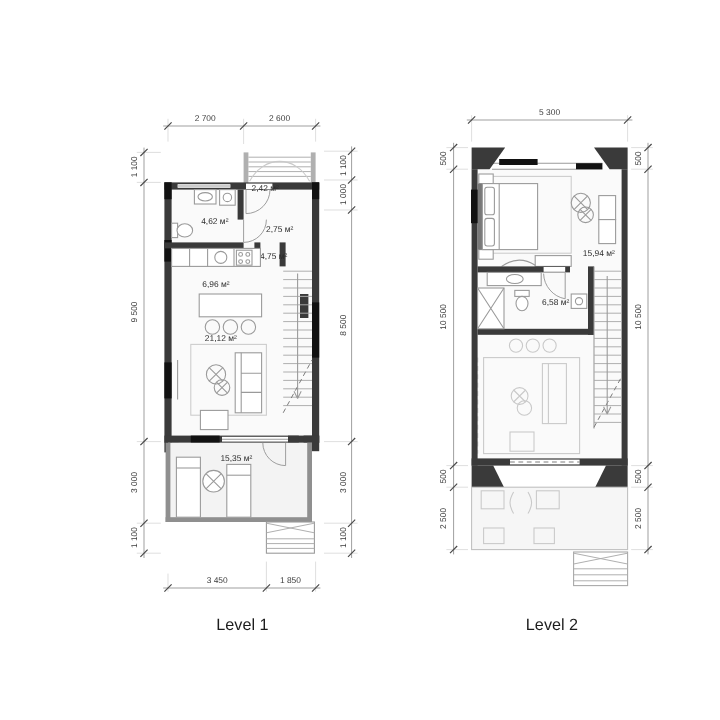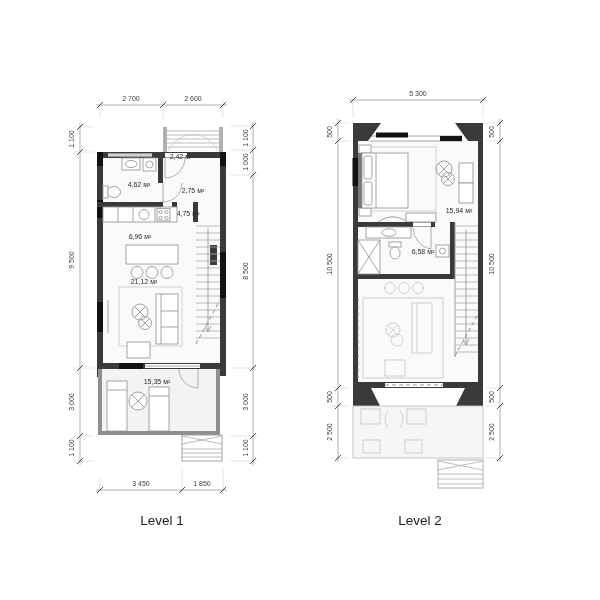--- a/index.html
+++ b/index.html
@@ -1,16 +1,16 @@
 <!DOCTYPE html>
 <html><head>
 <meta charset="utf-8">
 <style>
   html,body{margin:0;padding:0;background:#ffffff;width:600px;height:600px;overflow:hidden;}
-  #stage{position:relative;width:524px;height:600px;background:#fff;}
+  #stage{position:relative;width:524px;height:600px;background:#fff;margin-left:40px;}
   svg{display:block;font-family:"Liberation Sans","DejaVu Sans",sans-serif;}
   .dim-text{font-size:7px;fill:#3c3c3c;}
   .area-text{font-size:7px;fill:#2b2b2b;}
   .caption{font-size:13.5px;fill:#1d1d1d;}
   .wall{fill:#3a3a3a;}
   .blackwin{fill:#121212;}
   .lightwall{fill:#8f8f8f;}
   .floor{fill:#fafafa;}
   .terrace{fill:#f3f3f3;}
   .furn{fill:#ffffff;stroke:#9a9a9a;stroke-width:0.9;}

